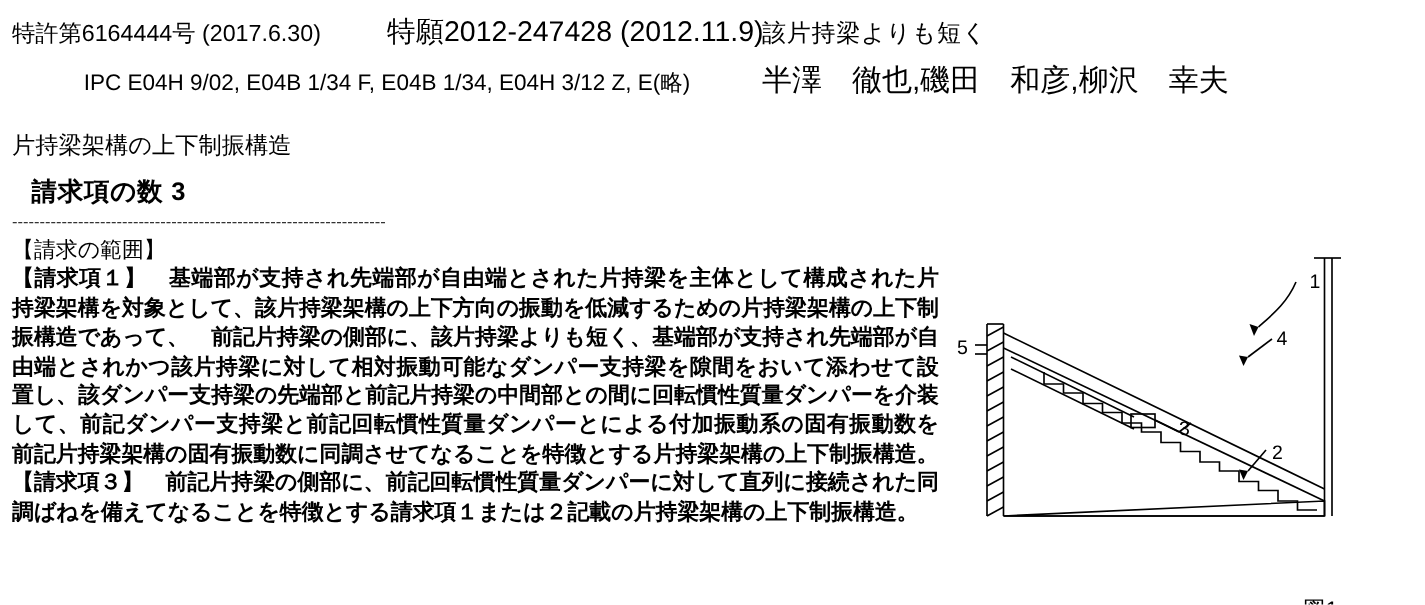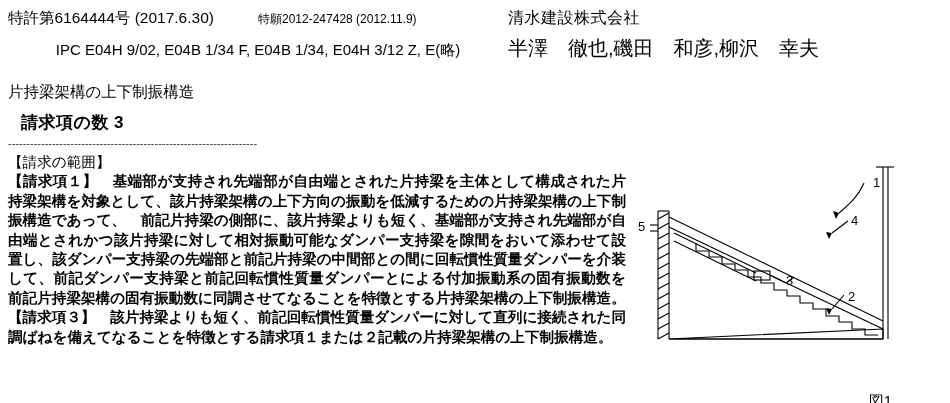--- a/index.html
+++ b/index.html
@@ -30,21 +30,21 @@
   .hdr-row-1 {
     margin-top: 2px;
   }
   .hdr-left {
     width: 250px;
     font-size: 15.5px;
     white-space: nowrap;
   }
   .hdr-mid {
     width: 250px;
-    font-size: 12px;
+    font-size: 19px;
     white-space: nowrap;
   }
   .hdr-right {
     font-size: 16px;
     white-space: nowrap;
     letter-spacing: 0.5px;
   }
   .hdr-row-2 {
     margin-top: 6px;
     text-align: center;
@@ -124,40 +124,40 @@
   }
 </style>
 </head>
 <body>
 
 <div class="page">
 
   <div class="hdr-row hdr-row-1">
     <div class="hdr-left">特許第6164444号 (2017.6.30)</div>
     <div class="hdr-mid">特願2012-247428 (2012.11.9)</div>
-    <div class="hdr-right">清水建設株式会社</div>
+    <div class="hdr-right">該片持梁よりも短く</div>
   </div>
 
   <div class="hdr-row hdr-row-2">
     <div class="ipc-line">IPC E04H 9/02, E04B 1/34 F, E04B 1/34, E04H 3/12 Z, E(略)</div>
     <div class="inventors">半澤　徹也,磯田　和彦,柳沢　幸夫</div>
   </div>
 
   <div class="title-line">片持梁架構の上下制振構造</div>
 
   <div class="claims-count">請求項の数 3</div>
 
   <div class="dotted-rule">--------------------------------------------------------------------</div>
 
   <div class="body-wrap">
 
     <div class="text-col">
       <p class="para">【請求の範囲】</p>
       <p class="para">【請求項１】　基端部が支持され先端部が自由端とされた片持梁を主体として構成された片持梁架構を対象として、該片持梁架構の上下方向の振動を低減するための片持梁架構の上下制振構造であって、　前記片持梁の側部に、該片持梁よりも短く、基端部が支持され先端部が自由端とされかつ該片持梁に対して相対振動可能なダンパー支持梁を隙間をおいて添わせて設置し、該ダンパー支持梁の先端部と前記片持梁の中間部との間に回転慣性質量ダンパーを介装して、前記ダンパー支持梁と前記回転慣性質量ダンパーとによる付加振動系の固有振動数を前記片持梁架構の固有振動数に同調させてなることを特徴とする片持梁架構の上下制振構造。</p>
-      <p class="para">【請求項３】　該片持梁よりも短く、前記回転慣性質量ダンパーに対して直列に接続された同調ばねを備えてなることを特徴とする請求項１または２記載の片持梁架構の上下制振構造。</p>
+      <p class="para">【請求項３】　前記片持梁の側部に、前記回転慣性質量ダンパーに対して直列に接続された同調ばねを備えてなることを特徴とする請求項１または２記載の片持梁架構の上下制振構造。</p>
     </div>
 
     <div class="fig-col">
       <div class="fig-box">
         <svg width="310" height="250" viewBox="0 0 310 250">
           <g stroke="#000" fill="none" stroke-width="1.1">
 
             <line x1="247" y1="14" x2="247" y2="186"></line>
             <line x1="252" y1="14" x2="252" y2="186"></line>
 

